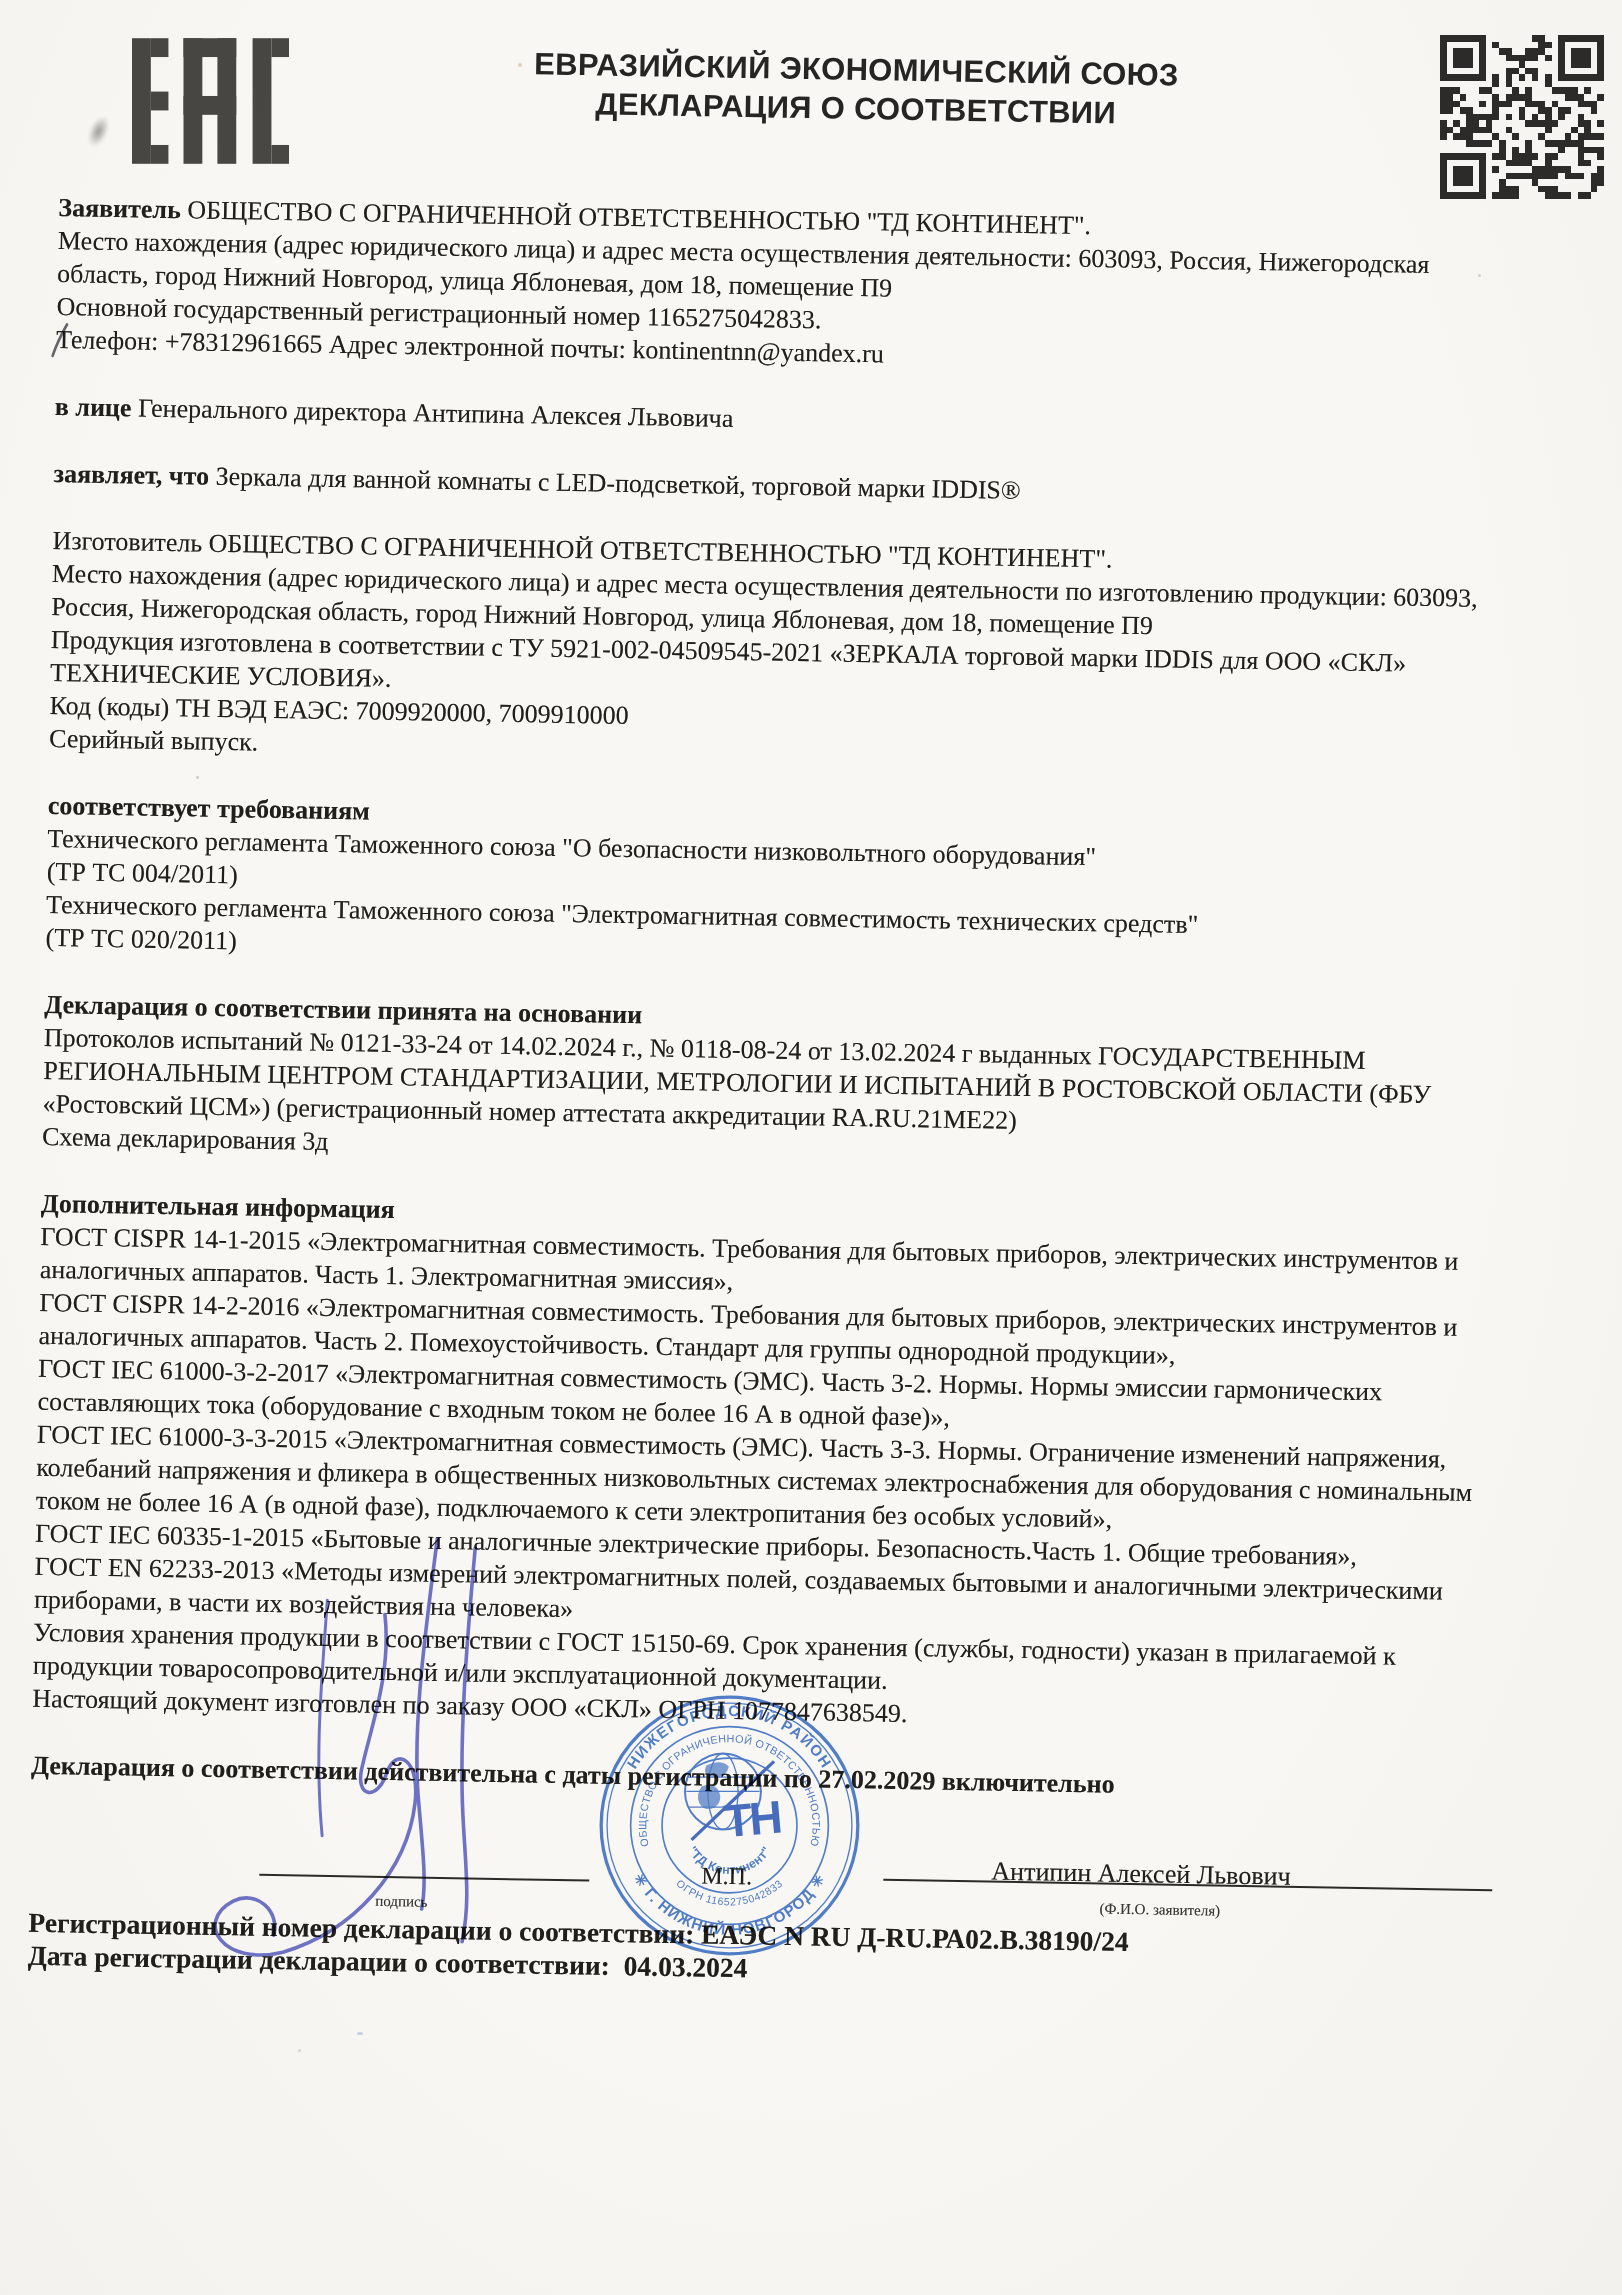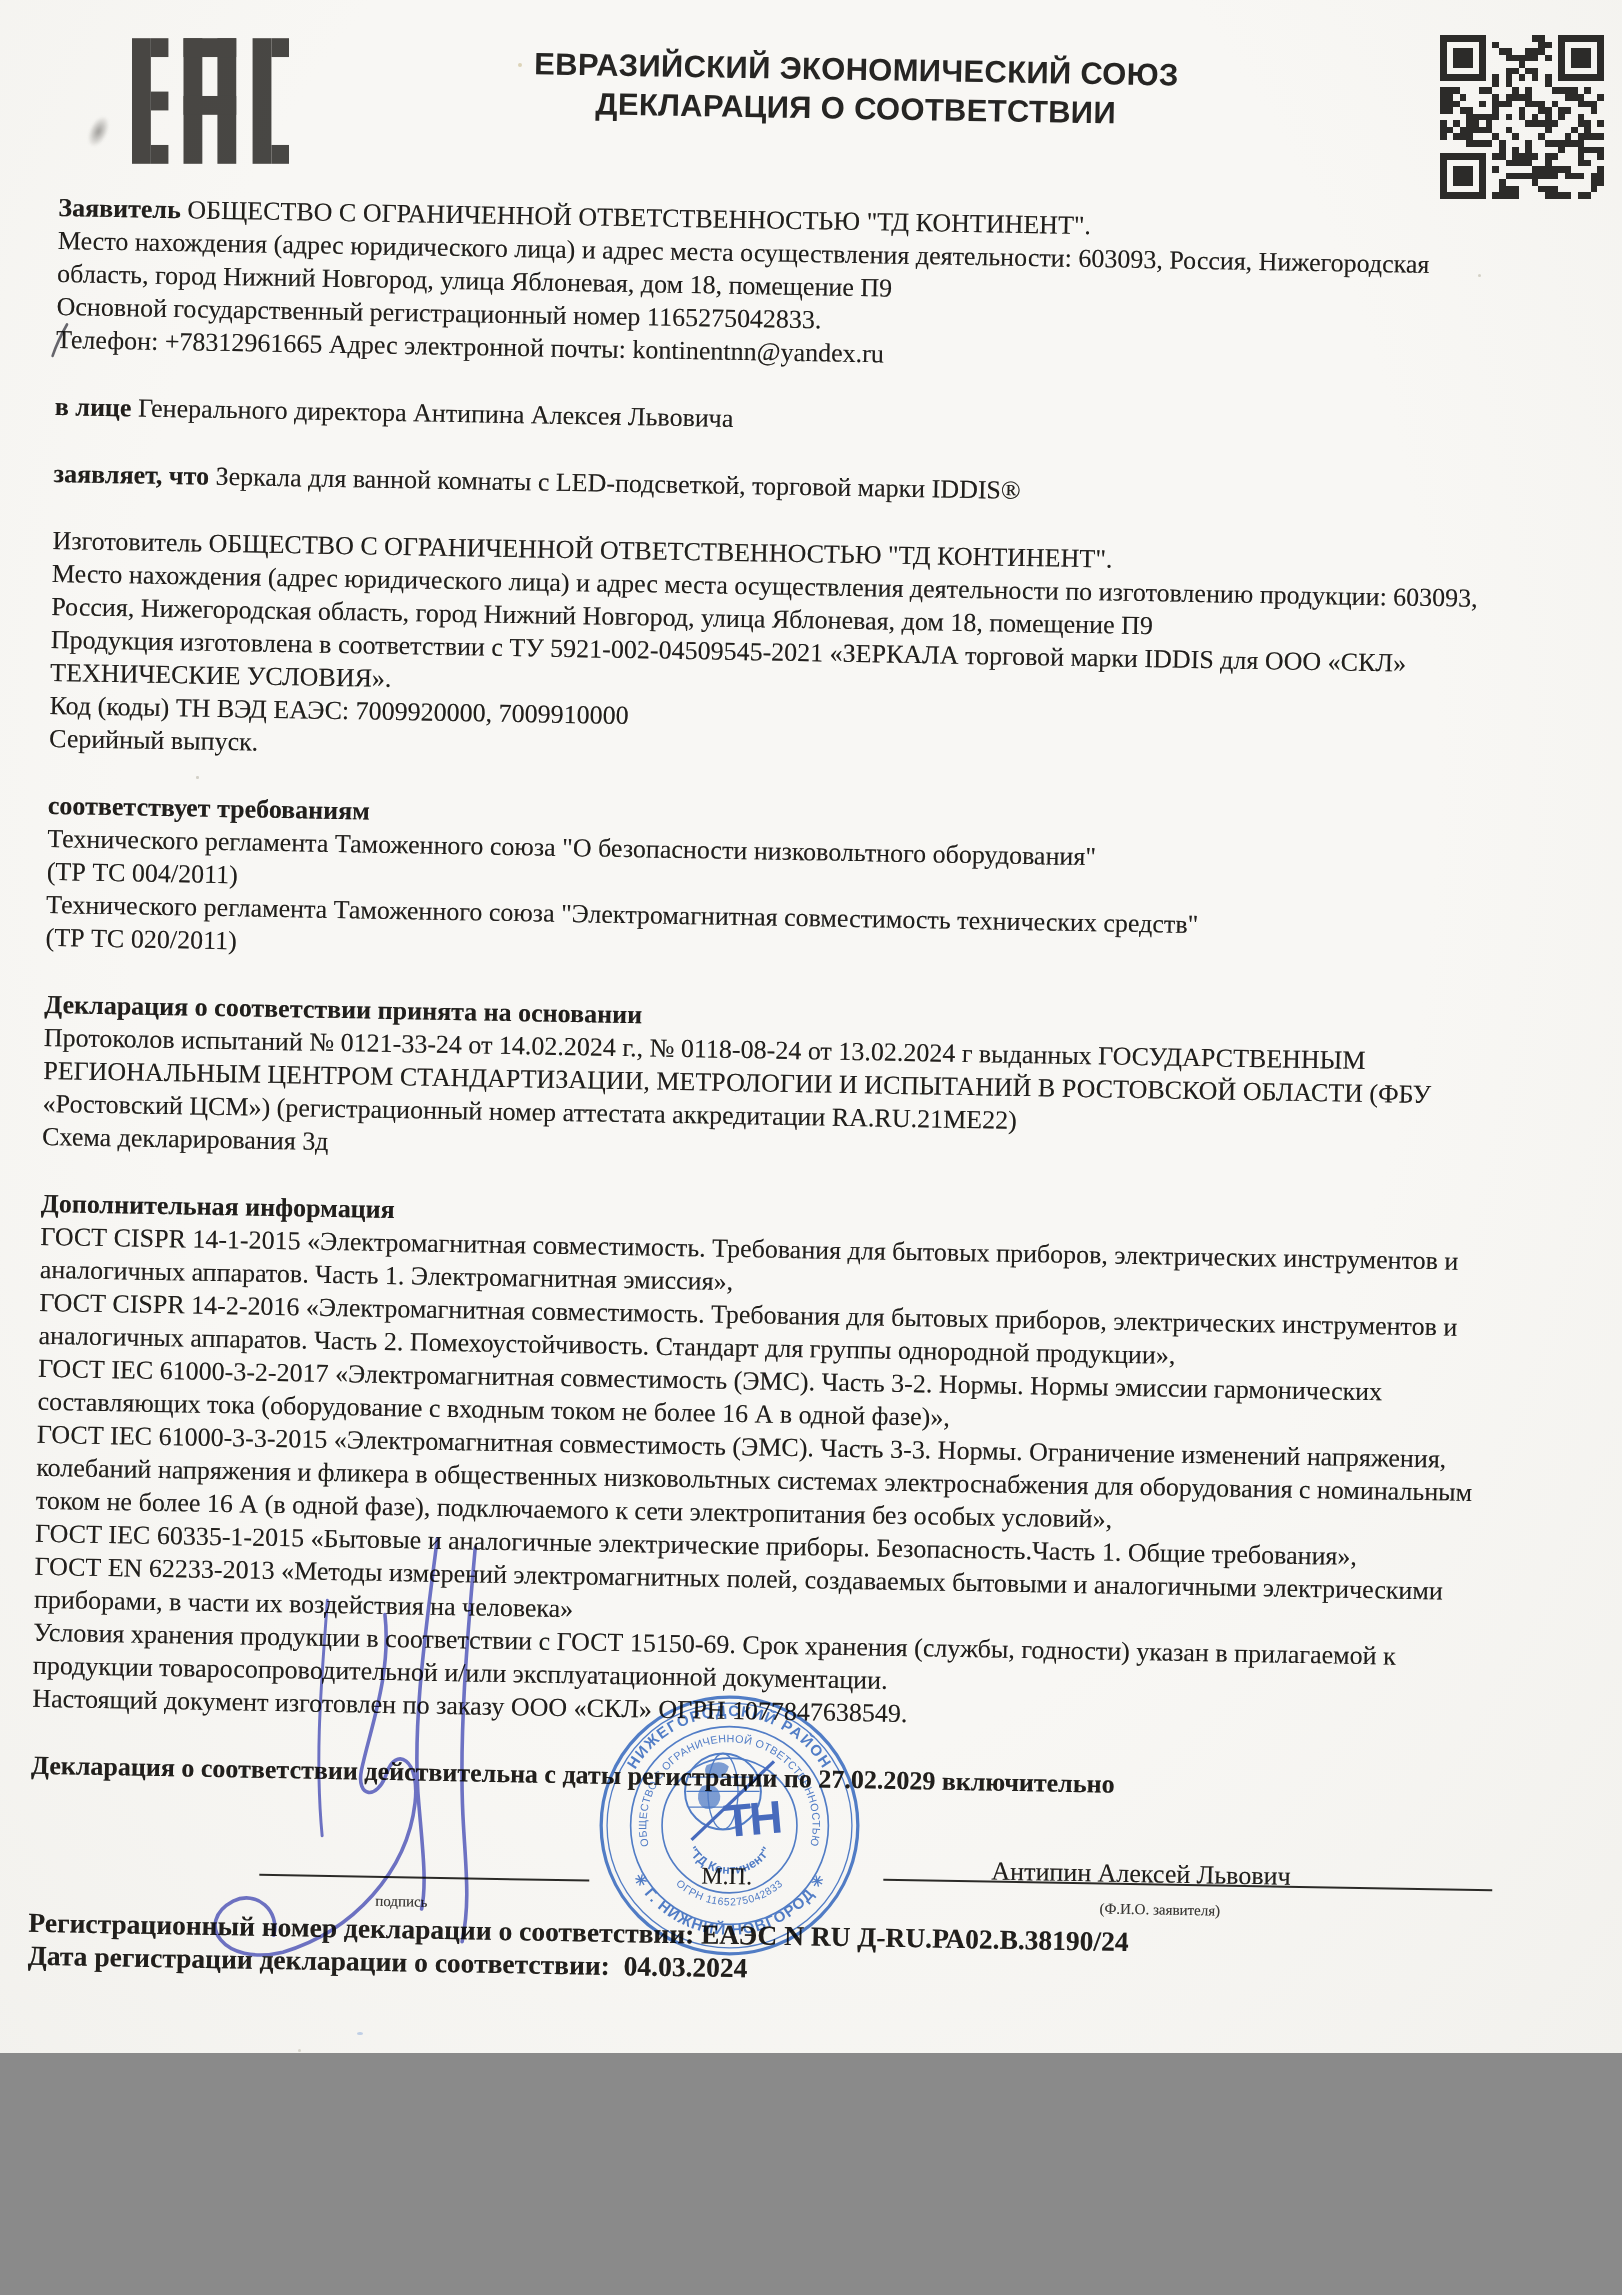--- a/index.html
+++ b/index.html
@@ -1,17 +1,17 @@
 <!DOCTYPE html>
 <html lang="ru" style="font-size:10.5px"><head>
 <meta charset="utf-8">
 <style>
   html,body { margin:0; padding:0; background:#8a8a8a; }
   .page {
-    position:relative; width:1623px; height:2053px; overflow:hidden;
+    position:relative; width:1623px; height:2295px; overflow:hidden;
     background: radial-gradient(ellipse at 48% 38%, #f8f7f4 55%, #f2f1ed 100%);
     font-family:"Liberation Serif", serif; color:#211f1c;
   }
   .rot { position:absolute; left:0; top:0; width:1623px; height:2295px;
          transform:rotate(1deg); transform-origin:0 0; }
   
   .hdr-title { position:absolute; top:35px; left:92px; width:1531px; text-align:center;
     font-family:"Liberation Sans", sans-serif; font-weight:bold; font-size:31px;
     line-height:39px; letter-spacing:0.3px; color:#262523; }
   .eac-logo { position:absolute; left:132px; top:37px; opacity:.9; }

